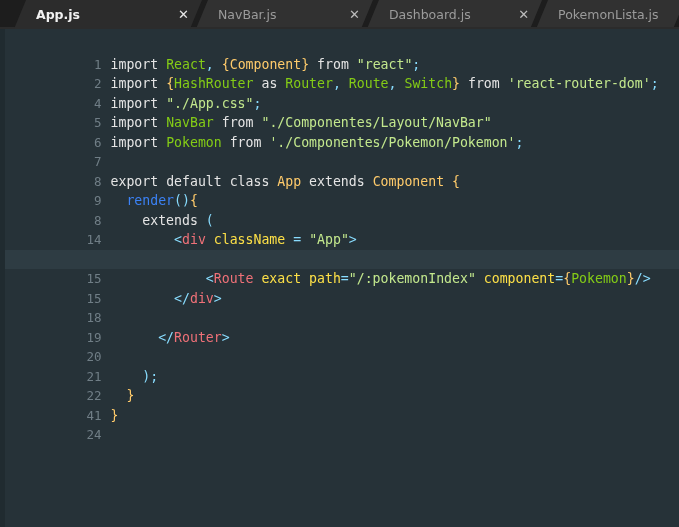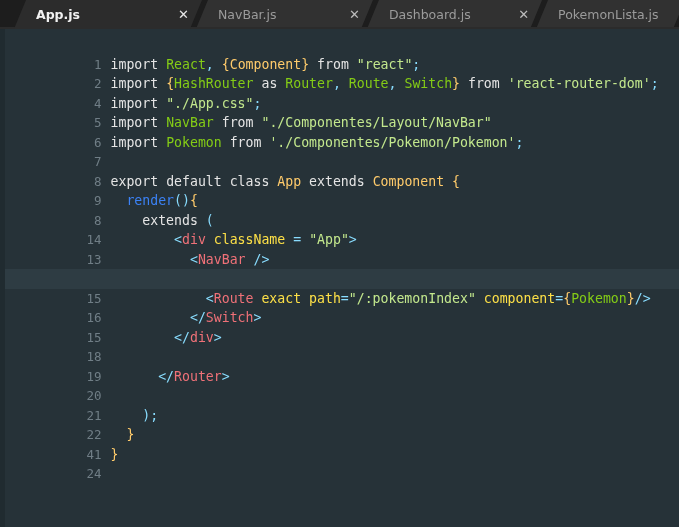--- a/index.html
+++ b/index.html
@@ -212,35 +212,29 @@
 
       <div class="line">
         <span class="gutter">8</span><span class="code">    <span class="kw">extends</span> <span class="pun">(</span></span>
       </div>
 
 
       <div class="line">
         <span class="gutter">14</span><span class="code">        <span class="pun">&lt;</span><span class="tag">div</span> <span class="attr">className</span> <span class="pun">=</span> <span class="str">"App"</span><span class="pun">&gt;</span></span>
       </div>
 
-      <div class="line">
-        <span class="gutter">13</span><span class="code">          <span class="pun">&lt;</span><span class="tag">NavBar</span> <span class="pun">/&gt;</span></span>
-      </div>
 
       <div class="line">
         <span class="gutter">14</span><span class="code">          <span class="pun">&lt;</span><span class="tag">Switch</span><span class="pun">&gt;</span></span>
       </div>
 
       <div class="line hl">
         <span class="gutter">15</span><span class="code">            <span class="pun">&lt;</span><span class="tag">Route</span> <span class="attr">exact</span> <span class="attr">path</span><span class="pun">=</span><span class="str">"/:pokemonIndex"</span> <span class="attr">component</span><span class="pun">=</span><span class="brc">{</span><span class="id">Pokemon</span><span class="brc">}</span><span class="pun">/&gt;</span></span>
       </div>
 
-      <div class="line">
-        <span class="gutter">16</span><span class="code">          <span class="pun">&lt;/</span><span class="tag">Switch</span><span class="pun">&gt;</span></span>
-      </div>
 
       <div class="line">
         <span class="gutter">15</span><span class="code">        <span class="pun">&lt;/</span><span class="tag">div</span><span class="pun">&gt;</span></span>
       </div>
 
       <div class="line">
         <span class="gutter">18</span><span class="code"></span>
       </div>
 
       <div class="line">

